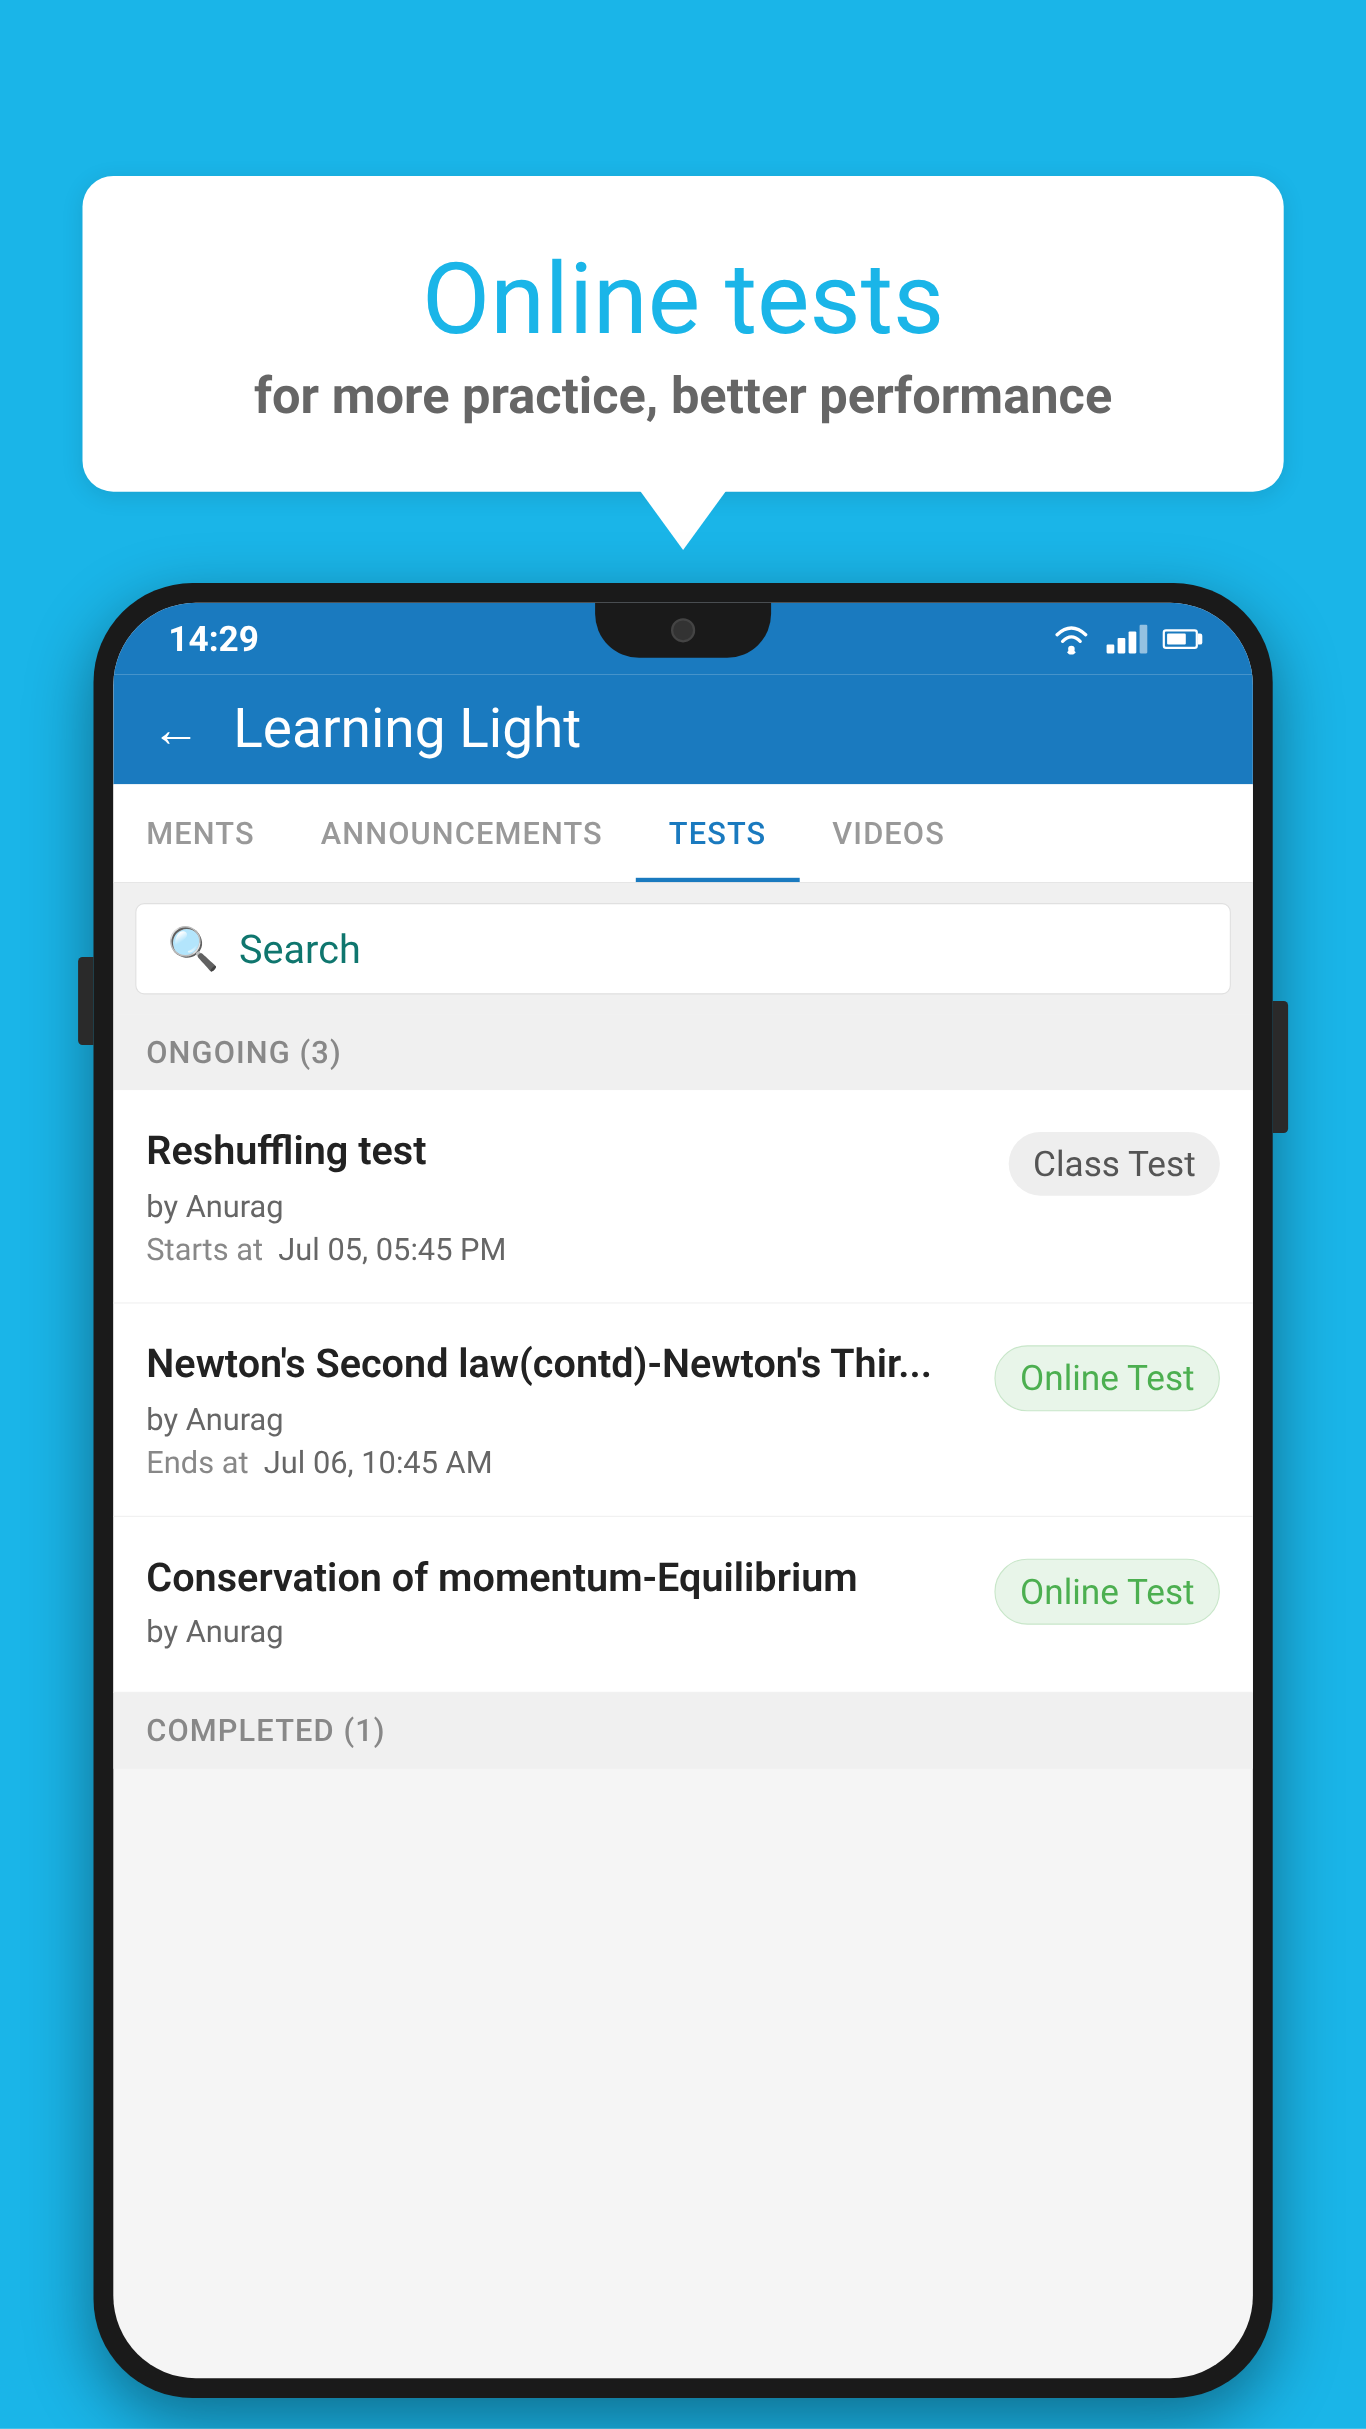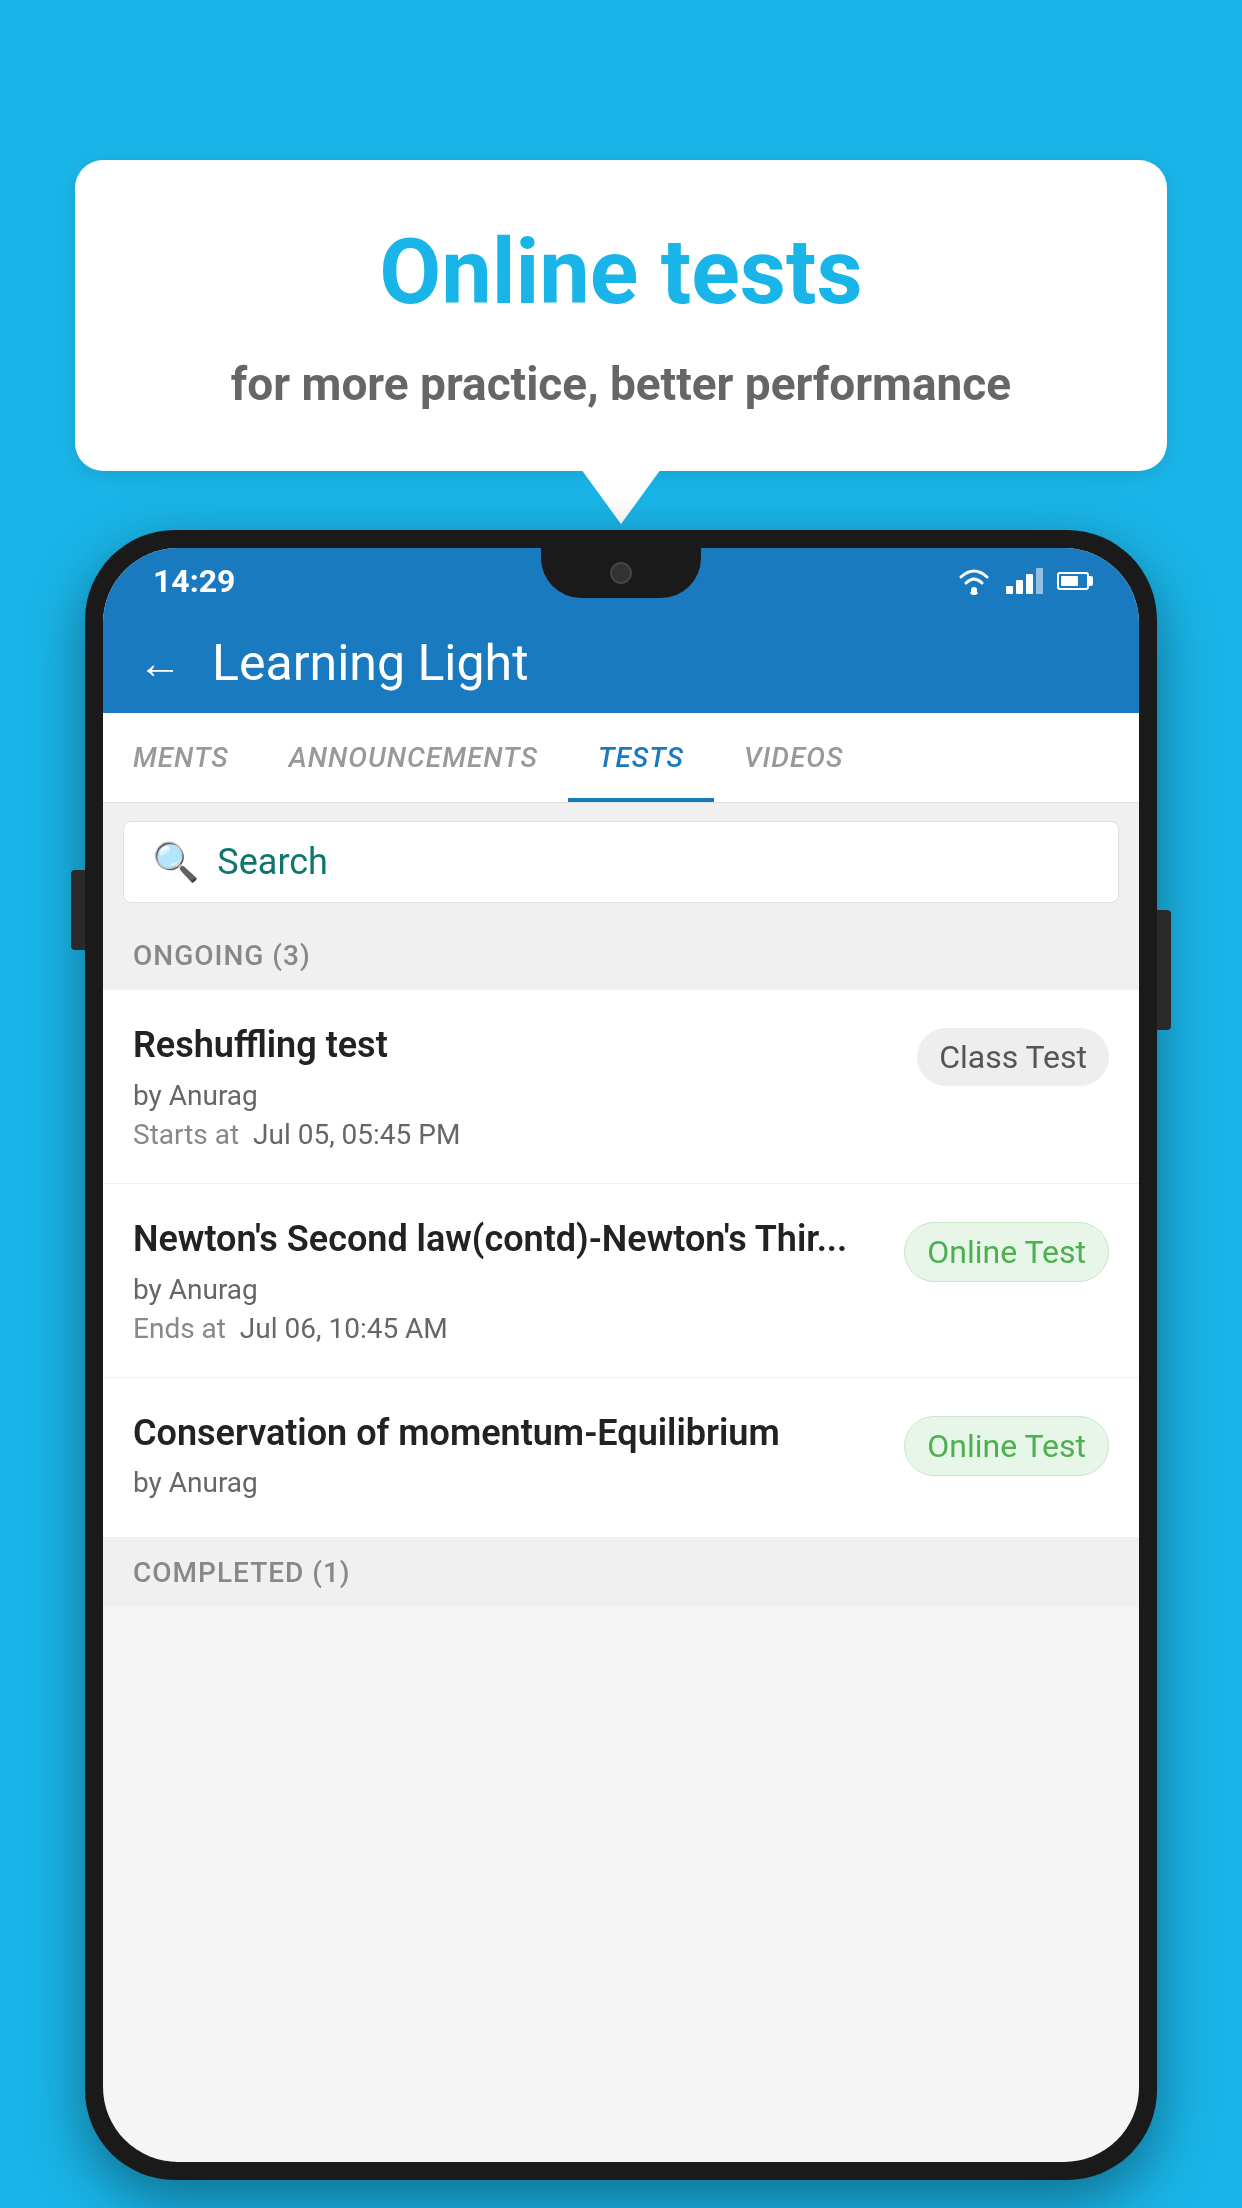--- a/index.html
+++ b/index.html
@@ -29,22 +29,22 @@
       border-radius: 28px;
       padding: 60px 80px;
       text-align: center;
       width: 100%;
       box-shadow: 0 4px 20px rgba(0,0,0,0.1);
     }
 
     .speech-bubble-title {
       font-size: 90px;
       color: #1ab5e8;
-      font-weight: 700;
-      margin-bottom: 32px;
+      font-weight: 400;
+      margin-bottom: 8px;
     }
 
     .speech-bubble-subtitle {
       font-size: 46px;
       color: #666;
       font-weight: 700;
     }
 
     .speech-bubble-arrow {
       width: 0;
@@ -174,21 +174,20 @@
       font-size: 50px;
       font-weight: 400;
     }
 
     
     .tabs-container {
       background: white;
       display: flex;
       border-bottom: 1px solid #e0e0e0;
       overflow-x: auto;
-      font-style: italic;
     }
 
     .tab {
       padding: 28px 30px;
       font-size: 28px;
       color: #999;
       font-weight: 500;
       letter-spacing: 1px;
       text-transform: uppercase;
       white-space: nowrap;

